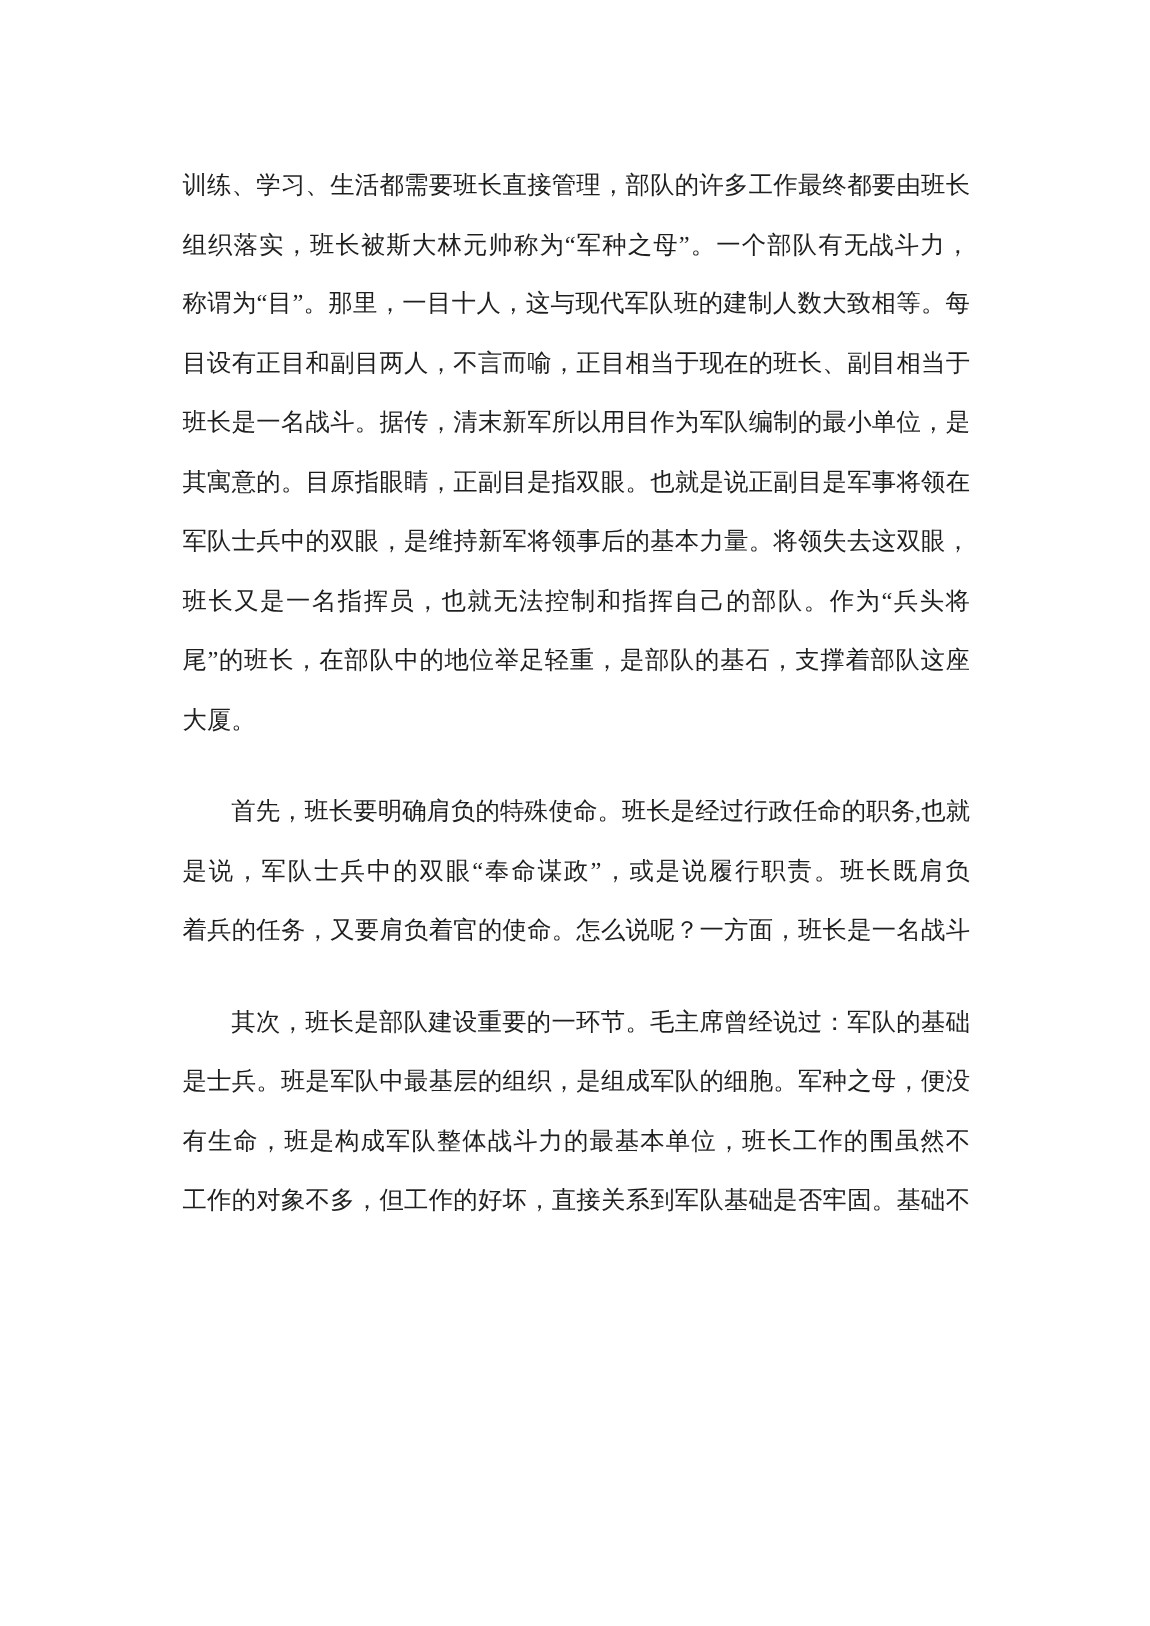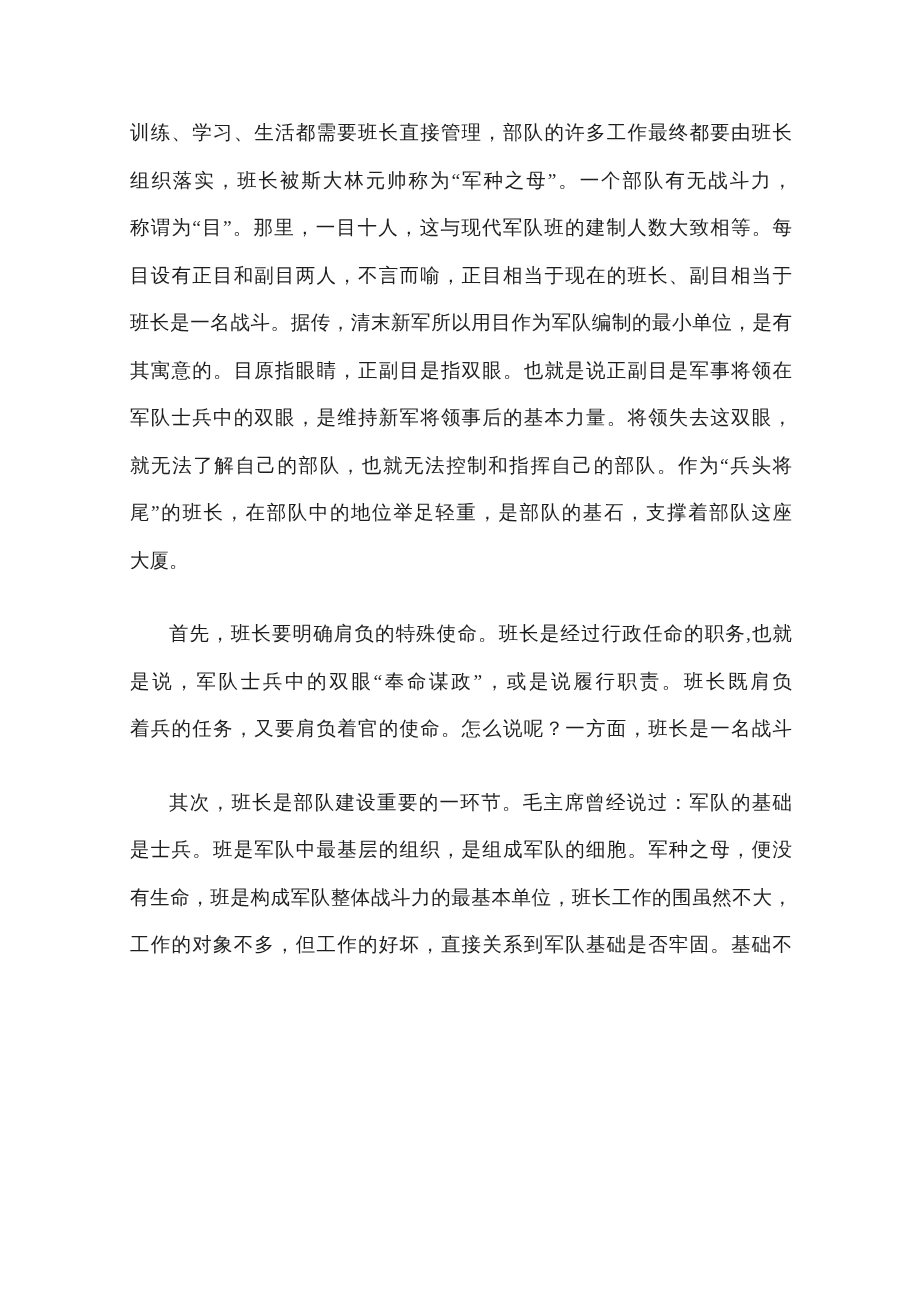--- a/index.html
+++ b/index.html
@@ -21,21 +21,21 @@
   .doc {
     position: absolute;
     left: 130px;
     top: 109px;
     width: 662px;
     font-family: "Liberation Serif", "DejaVu Serif", serif;
     font-size: 19.5px;
     color: #1e1e1e;
     -webkit-font-smoothing: antialiased;
   }
-  .para { margin: 0; font-family: Liberation Serif, serif; }
+  .para { margin: 16px; font-family: Liberation Serif, serif; }
   .para + .para { margin-top: 26px; }
   .line {
     height: 47.5px;
     line-height: 47.5px;
     white-space: nowrap;
     overflow: hidden;
   }
   .line.fill {
     white-space: normal;
     text-align: justify;
@@ -50,21 +50,21 @@
 <div class="page">
   <div class="doc" id="doc-body">
       <div class="para body">
         <div class="line fill">训练、学习、生活都需要班长直接管理，部队的许多工作最终都要由班长</div>
         <div class="line fill">组织落实，班长被斯大林元帅称为“军种之母”。一个部队有无战斗力，</div>
         <div class="line fill">称谓为“目”。那里，一目十人，这与现代军队班的建制人数大致相等。每</div>
         <div class="line fill">目设有正目和副目两人，不言而喻，正目相当于现在的班长、副目相当于</div>
         <div class="line fill">班长是一名战斗。据传，清末新军所以用目作为军队编制的最小单位，是有</div>
         <div class="line fill">其寓意的。目原指眼睛，正副目是指双眼。也就是说正副目是军事将领在</div>
         <div class="line fill">军队士兵中的双眼，是维持新军将领事后的基本力量。将领失去这双眼，</div>
-        <div class="line fill">就无法了解自己的部队，也就无法控制和指挥自己的部队。作为“兵头将</div>
+        <div class="line fill">班长又是一名指挥员，也就无法控制和指挥自己的部队。作为“兵头将</div>
         <div class="line fill">尾”的班长，在部队中的地位举足轻重，是部队的基石，支撑着部队这座</div>
         <div class="line">大厦。</div>
       </div>
       <div class="para body">
         <div class="line fill indent">首先，班长要明确肩负的特殊使命。班长是经过行政任命的职务,也就</div>
         <div class="line fill">是说，军队士兵中的双眼“奉命谋政”，或是说履行职责。班长既肩负</div>
         <div class="line fill">着兵的任务，又要肩负着官的使命。怎么说呢？一方面，班长是一名战斗</div>
       </div>
       <div class="para body">
         <div class="line fill indent">其次，班长是部队建设重要的一环节。毛主席曾经说过：军队的基础</div>

